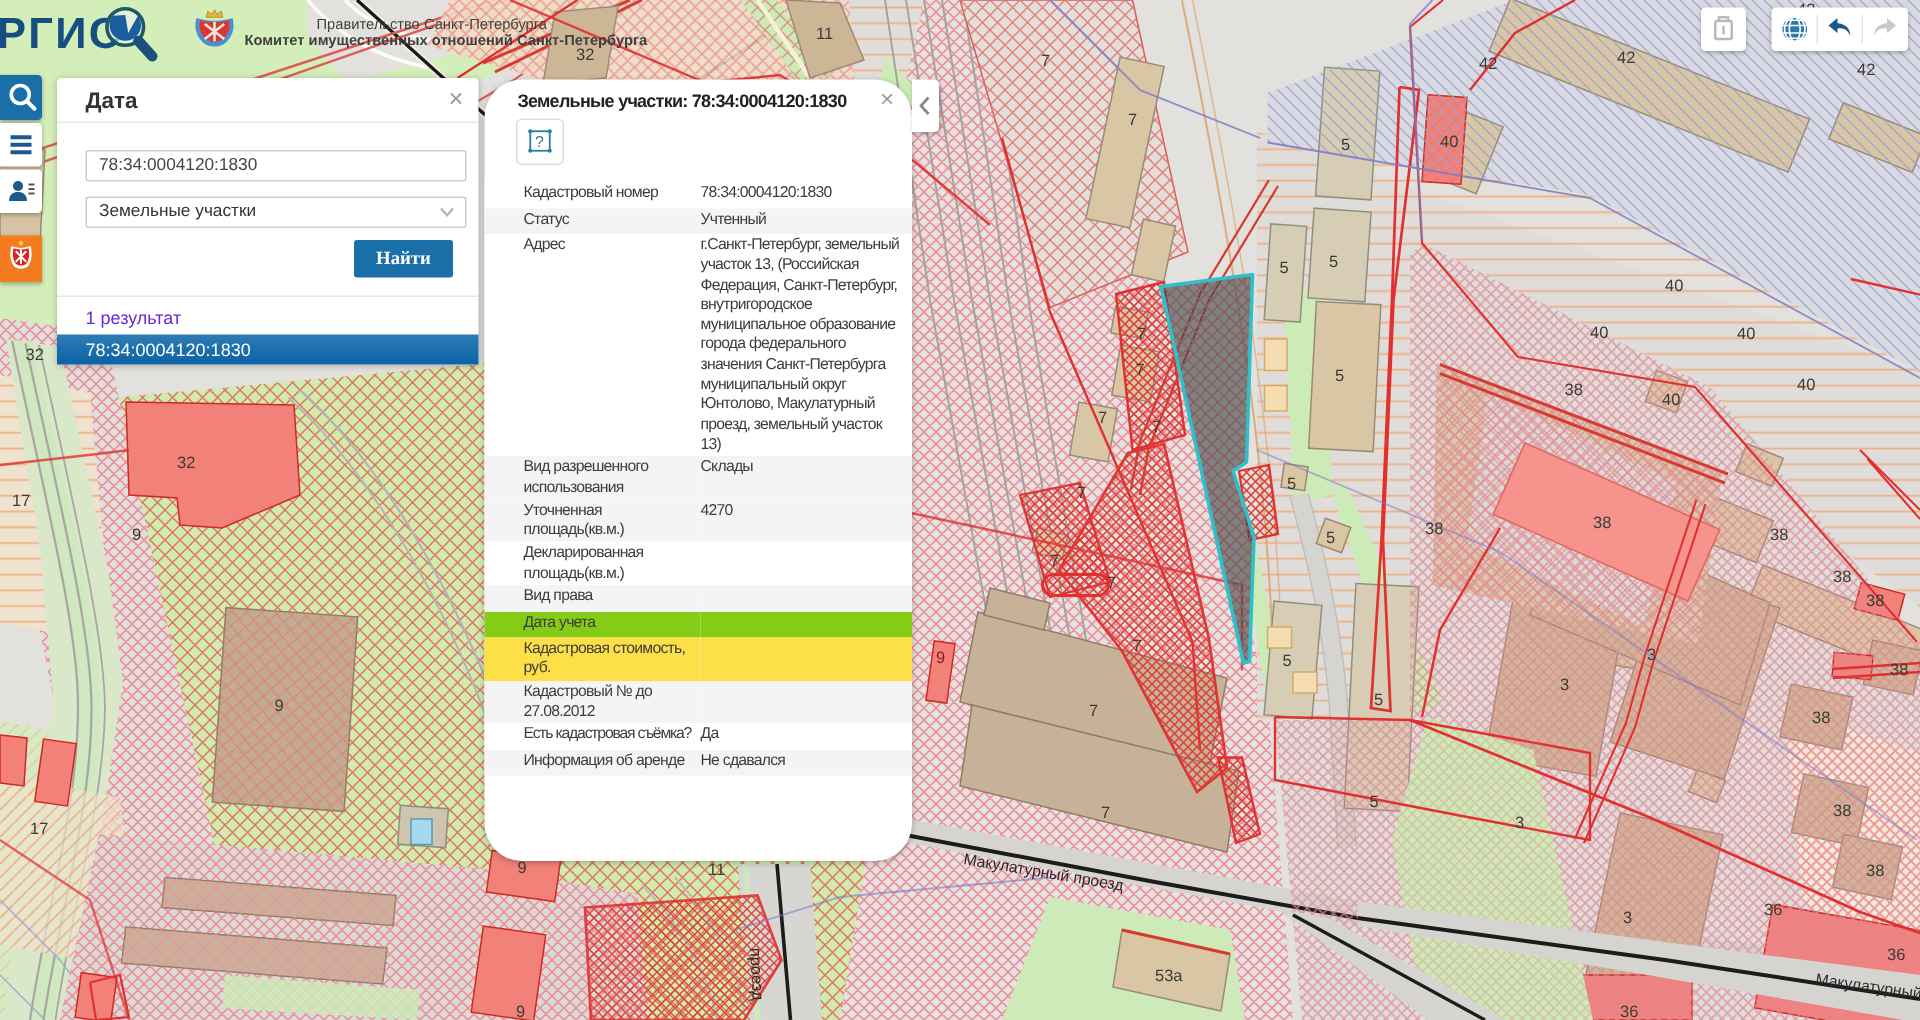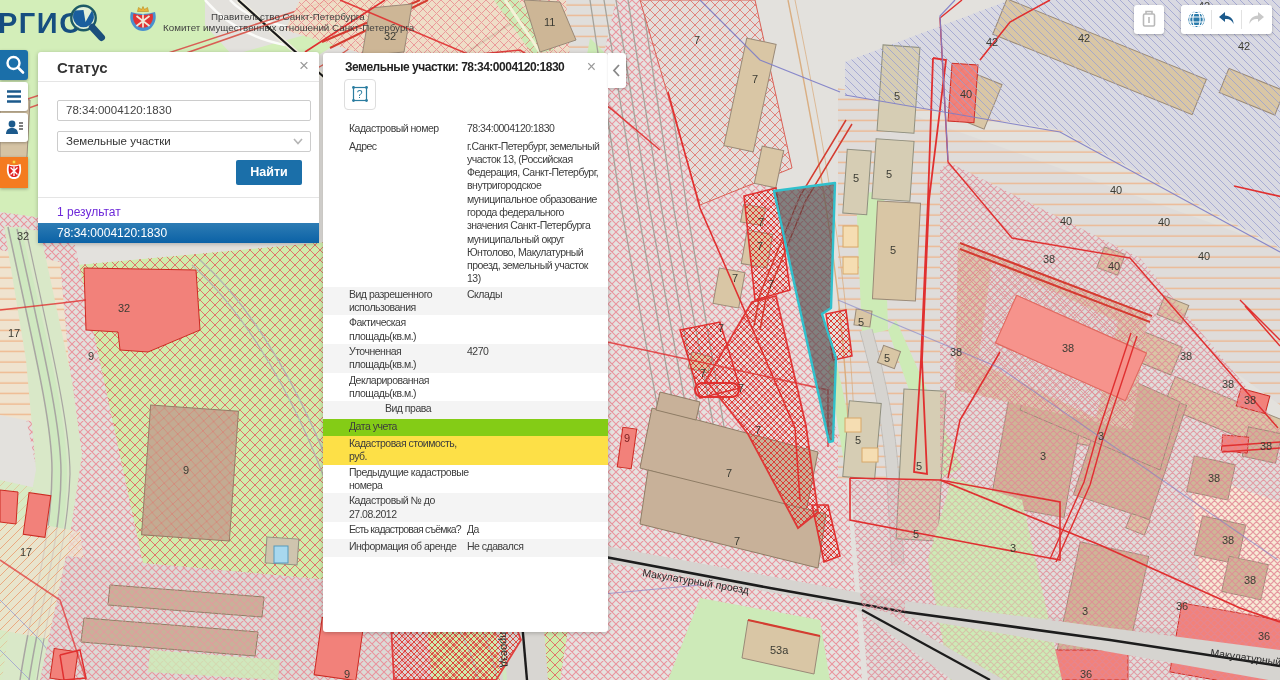--- a/index.html
+++ b/index.html
@@ -361,21 +361,21 @@
   <path d="M26.3,25.3 L35.5,35.5" stroke="#1c4f7c" stroke-width="7" stroke-linecap="round"></path>
 </svg>
 
 <svg style="position:absolute;left:128px;top:5px;" width="30" height="29" viewBox="0 0 30 29">
   <path d="M3,7 C1.5,12 2,18 7,23 C11,27 19,27 23,23 C28,18 28.5,12 27,7 C19,9.5 11,9.5 3,7 z" fill="#4a90ce"></path>
   <path d="M5.5,8.5 C4.5,12.5 5,17 9,20.5 C12,23.5 18,23.5 21,20.5 C25,17 25.5,12.5 24.5,8.5 C18,10.5 12,10.5 5.5,8.5 z" fill="#e23333"></path>
   <path d="M8.5,11 L21.5,21 M21.5,11 L8.5,21 M15,9.5 L15,22.5" stroke="#efe9d8" stroke-width="1.7"></path>
   <path d="M9.5,6.5 L20.5,6.5 L19.5,2.5 L16.5,4.5 L15,1.5 L13.5,4.5 L10.5,2.5 z" fill="#e8b43a" stroke="#b88a20" stroke-width=".6"></path>
 </svg>
 <div style="position:absolute;left:163px;top:11px;font-size:9.8px;color:#3f3f3f;margin-left:48px;">Правительство Санкт-Петербурга</div>
-<div style="position:absolute;left:163px;top:21.5px;font-size:9.8px;color:#3f3f3f;">Комитет имущественных отношений Санкт-Петербурга</div>
+<div style="position:absolute;left:163px;top:21.5px;font-size:9.8px;color:#3f3f3f;font-weight:bold;">Комитет имущественных отношений Санкт-Петербурга</div>
 
 <div class="tbtn" style="left:1134px;">
   <svg width="30" height="29" viewBox="0 0 30 29">
     <rect x="9.5" y="9" width="11" height="12" rx="1.2" fill="none" stroke="#b9b9b9" stroke-width="1.6"></rect>
     <path d="M12,9 L12,6.5 L18,6.5 L18,9" fill="none" stroke="#b9b9b9" stroke-width="1.6"></path>
     <path d="M15,12 L15,18" stroke="#b9b9b9" stroke-width="1.6"></path>
   </svg>
 </div>
 <div class="tbtn" style="left:1181px;width:91px;"></div>
 <div style="position:absolute;left:1211px;top:10px;width:1px;height:19px;background:#e2e2e2;"></div>
@@ -419,38 +419,38 @@
   <svg width="28" height="31" viewBox="0 0 28 31">
     <path d="M7.5,7 C6.5,11.5 6.5,16.5 9,20 C11,22.8 17,22.8 19,20 C21.5,16.5 21.5,11.5 20.5,7 C16,8.6 12,8.6 7.5,7 z" fill="#fff"></path>
     <path d="M9,8.5 C8.3,12 8.4,15.8 10.3,18.5 C11.8,20.6 16.2,20.6 17.7,18.5 C19.6,15.8 19.7,12 19,8.5 C15.6,9.7 12.4,9.7 9,8.5 z" fill="#e02020"></path>
     <path d="M10.5,10.5 L17.5,17.5 M17.5,10.5 L10.5,17.5 M14,9.5 L14,19" stroke="#fff" stroke-width="1.3"></path>
     <circle cx="14" cy="5" r="1.7" fill="#ffd54d" stroke="#e08820" stroke-width=".5"></circle>
   </svg>
 </div>
 
 <div class="panel" style="left:38px;top:52px;width:281px;height:191px;">
   <div style="height:29px;border-bottom:1px solid #e5e5e5;position:relative;">
-    <div style="position:absolute;left:19px;top:7px;font-size:15px;font-weight:bold;color:#333;">Статус</div>
+    <div style="position:absolute;left:19px;top:7px;font-size:15px;font-weight:bold;color:#333;">Дата</div>
     <div style="position:absolute;right:10px;top:4px;font-size:17px;color:#9a9a9a;">×</div>
   </div>
   <div style="position:absolute;left:19px;top:48px;width:244px;height:19px;border:1px solid #ccc;border-radius:2px;font-size:11.5px;color:#444;padding-left:8px;line-height:19px;">78:34:0004120:1830</div>
   <div style="position:absolute;left:19px;top:79px;width:244px;height:19px;border:1px solid #ccc;border-radius:2px;font-size:11.5px;color:#333;padding-left:8px;line-height:19px;">Земельные участки
     <svg style="position:absolute;right:7px;top:6px;" width="10" height="7" viewBox="0 0 10 7">
         <path d="M1,1 L5,5.5 L9,1" stroke="#b5b5b5" stroke-width="1.6" fill="none"></path>
       </svg>
   </div>
-  <div style="position:absolute;left:198px;top:108px;width:66px;height:25px;background:#1b6fa9;border-radius:2px;color:#fff;font-size:12.5px;font-weight:bold;text-align:center;line-height:25px;">Найти</div>
+  <div style="position:absolute;left:198px;top:108px;width:66px;height:25px;background:#1b6fa9;border-radius:2px;color:#fff;font-size:12.5px;font-weight:bold;text-align:center;line-height:25px;font-family:Liberation Serif, serif;">Найти</div>
   <div style="position:absolute;left:0;top:145px;width:281px;border-top:1px solid #e5e5e5;"></div>
   <div style="position:absolute;left:19px;top:153px;font-size:12px;color:#6d28d9;">1 результат</div>
   <div style="position:absolute;left:0;top:171px;width:281px;height:20px;background:linear-gradient(#2e7cb4,#0b62a6);color:#fff;font-size:12px;line-height:20px;">
     <span style="margin-left:19px;">78:34:0004120:1830</span>
   </div>
 </div>
 
-<div class="panel" style="left:323px;top:53px;width:285px;height:579px;">
+<div class="panel" style="left:323px;top:53px;width:285px;height:521px;border-radius:25px;">
   <div style="position:absolute;left:22px;top:7px;font-size:12px;letter-spacing:-0.5px;font-weight:bold;color:#222;white-space:nowrap;">Земельные участки: 78:34:0004120:1830</div>
   <div style="position:absolute;right:12px;top:5px;font-size:16px;color:#9a9a9a;">×</div>
   <div style="position:absolute;left:21px;top:26px;width:30px;height:29px;border:1px solid #ddd;border-radius:4px;background:#fff;">
     <svg width="30" height="29" viewBox="0 0 30 29">
       <rect x="8.5" y="7.5" width="13" height="13" fill="none" stroke="#2b7da0" stroke-width="1.2"></rect>
       <circle cx="8.5" cy="7.5" r="1.4" fill="#2b7da0"></circle>
         <circle cx="21.5" cy="7.5" r="1.4" fill="#2b7da0"></circle>
       <circle cx="8.5" cy="20.5" r="1.4" fill="#2b7da0"></circle>
         <circle cx="21.5" cy="20.5" r="1.4" fill="#2b7da0"></circle>
       <text x="11.7" y="18" font-size="10.5" fill="#2b7da0" font-family="Liberation Sans, sans-serif">?</text>
@@ -460,54 +460,50 @@
       <table style="border-collapse:collapse;table-layout:fixed;width:285px;font-size:10.5px;letter-spacing:-0.5px;">
         <colgroup>
           <col style="width:144px;">
           <col style="width:141px;">
         </colgroup>
         <tbody>
           <tr style="background:#fff;">
             <td style="vertical-align:top;white-space:nowrap;height:15.5px;padding:1px 0 1px 26px;line-height:13.3px;">Кадастровый номер</td>
             <td style="vertical-align:top;padding:1px 0 1px 0;line-height:13.3px;">78:34:0004120:1830</td>
           </tr>
+          <tr style="background:#f4f4f4;">
+            <td style="vertical-align:top;white-space:nowrap;height:15.5px;padding:1px 0 1px 26px;line-height:13.3px;">Статус</td>
+            <td style="vertical-align:top;padding:1px 0 1px 0;line-height:13.3px;">Учтенный</td>
+          </tr>
           <tr style="background:#fff;">
             <td style="vertical-align:top;white-space:nowrap;padding:1px 0 1px 26px;line-height:13.3px;">Адрес</td>
             <td style="vertical-align:top;padding:1px 0 1px 0;line-height:13.3px;">г.Санкт-Петербург, земельный<br>участок 13, (Российская<br>Федерация, Санкт-Петербург,<br>внутригородское<br>муниципальное образование<br>города федерального<br>значения Санкт-Петербурга<br>муниципальный округ<br>Юнтолово, Макулатурный<br>проезд, земельный участок<br>13)</td>
           </tr>
           <tr style="background:#f4f4f4;">
             <td style="vertical-align:top;white-space:nowrap;padding:1px 0 1px 26px;line-height:13.3px;margin-top:44px;">Вид разрешенного<br>использования</td>
             <td style="vertical-align:top;padding:1px 0 1px 0;line-height:13.3px;">Склады</td>
           </tr>
-          <tr style="background:#fff;">
-            <td style="vertical-align:top;white-space:nowrap;padding:1px 0 1px 26px;line-height:13.3px;">Фактическая<br>площадь(кв.м.)</td>
-            <td style="vertical-align:top;padding:1px 0 1px 0;line-height:13.3px;"></td>
-          </tr>
           <tr style="background:#f4f4f4;">
             <td style="vertical-align:top;white-space:nowrap;padding:1px 0 1px 26px;line-height:13.3px;">Уточненная<br>площадь(кв.м.)</td>
             <td style="vertical-align:top;padding:1px 0 1px 0;line-height:13.3px;margin-left:48px;">4270</td>
           </tr>
           <tr style="background:#fff;">
             <td style="vertical-align:top;white-space:nowrap;padding:1px 0 1px 26px;line-height:13.3px;">Декларированная<br>площадь(кв.м.)</td>
             <td style="vertical-align:top;padding:1px 0 1px 0;line-height:13.3px;"></td>
           </tr>
           <tr style="background:#f4f4f4;">
-            <td style="vertical-align:top;white-space:nowrap;height:15.5px;padding:1px 0 1px 26px;line-height:13.3px;text-align:center;">Вид права</td>
+            <td style="vertical-align:top;white-space:nowrap;height:15.5px;padding:1px 0 1px 26px;line-height:13.3px;">Вид права</td>
             <td style="vertical-align:top;padding:1px 0 1px 0;line-height:13.3px;"></td>
           </tr>
           <tr style="background:#84cc16;">
             <td style="vertical-align:top;white-space:nowrap;height:15.5px;padding:1px 0 1px 26px;line-height:13.3px;">Дата учета</td>
             <td style="vertical-align:top;padding:1px 0 1px 0;line-height:13.3px;"></td>
           </tr>
           <tr style="background:#fde047;">
             <td style="vertical-align:top;white-space:nowrap;padding:1px 0 1px 26px;line-height:13.3px;">Кадастровая стоимость,<br>руб.</td>
-            <td style="vertical-align:top;padding:1px 0 1px 0;line-height:13.3px;"></td>
-          </tr>
-          <tr style="background:#fff;">
-            <td style="vertical-align:top;white-space:nowrap;padding:1px 0 1px 26px;line-height:13.3px;">Предыдущие кадастровые<br>номера</td>
             <td style="vertical-align:top;padding:1px 0 1px 0;line-height:13.3px;"></td>
           </tr>
           <tr style="background:#f4f4f4;">
             <td style="vertical-align:top;white-space:nowrap;padding:1px 0 1px 26px;line-height:13.3px;">Кадастровый № до<br>27.08.2012</td>
             <td style="vertical-align:top;padding:1px 0 1px 0;line-height:13.3px;"></td>
           </tr>
           <tr style="background:#fff;">
             <td style="vertical-align:top;white-space:nowrap;height:15.5px;padding:1px 0 1px 26px;line-height:13.3px;margin-top:41px;"><span style="letter-spacing:-0.8px">Есть кадастровая съёмка?</span></td>
             <td style="vertical-align:top;padding:1px 0 1px 0;line-height:13.3px;">Да</td>
           </tr>

